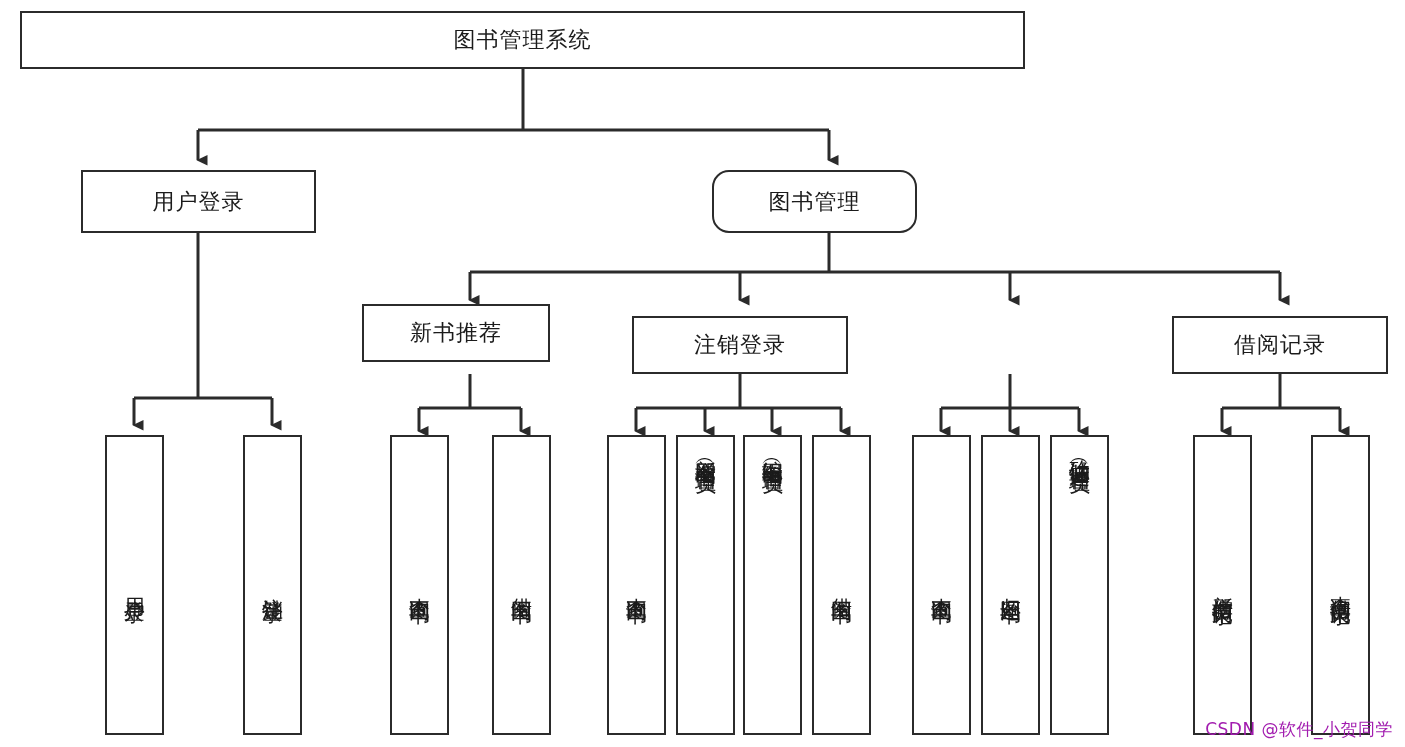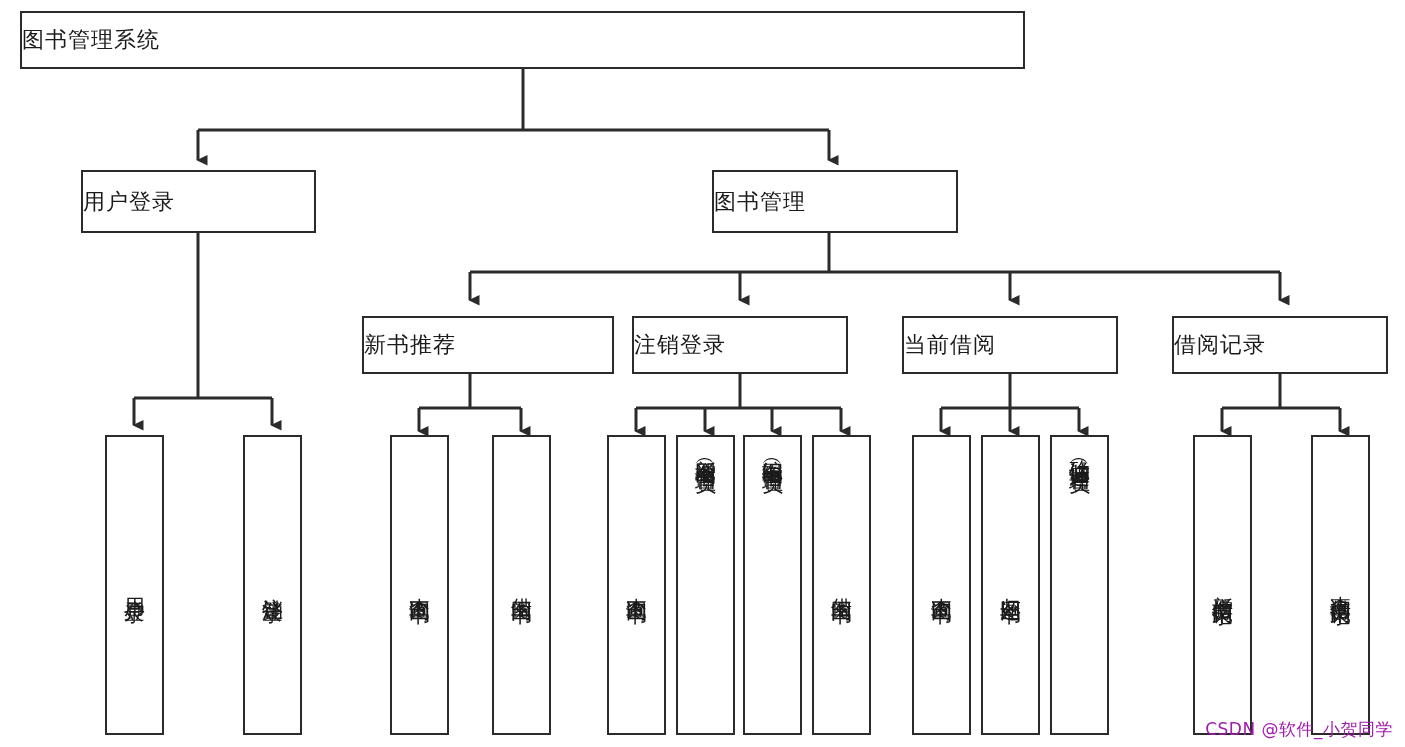--- a/index.html
+++ b/index.html
@@ -19,20 +19,21 @@
     width:1405px;height:747px;
     pointer-events:none;
   }
   .node{
     position:absolute;
     box-sizing:border-box;
     background:#ffffff;
     border:2.5px solid #2b2b2b;
     display:flex;
     align-items:center;
+    justify-content:center;
     color:#1b1b1b;
     z-index:2;
   }
   .node .label{
     font-size:22px;
     line-height:1.15;
     letter-spacing:1px;
     white-space:nowrap;
     text-align:center;
   }
@@ -121,32 +122,29 @@
     </g>
   </svg>
 
   <div class="node" style="left:20px;top:11px;width:1005px;height:58px;">
     <span class="label">图书管理系统</span>
   </div>
 
   <div class="node" style="left:81px;top:170px;width:235px;height:63px;">
     <span class="label">用户登录</span>
   </div>
-  <div class="node" style="left:712px;top:170px;width:246px;height:63px;">
+  <div class="node" style="left:712px;top:170px;width:205px;height:63px;border-radius:17px;">
     <span class="label">图书管理</span>
   </div>
 
-  <div class="node" style="left:362px;top:316px;width:252px;height:58px;">
+  <div class="node" style="left:362px;top:304px;width:188px;height:58px;">
     <span class="label">新书推荐</span>
   </div>
   <div class="node" style="left:632px;top:316px;width:216px;height:58px;">
     <span class="label">注销登录</span>
-  </div>
-  <div class="node" style="left:902px;top:316px;width:216px;height:58px;">
-    <span class="label">当前借阅</span>
   </div>
   <div class="node" style="left:1172px;top:316px;width:216px;height:58px;">
     <span class="label">借阅记录</span>
   </div>
 
   <div class="node vert mid" style="left:105px;top:435px;width:59px;height:300px;">
     <span class="label">用户登录</span>
   </div>
   <div class="node vert mid" style="left:243px;top:435px;width:59px;height:300px;">
     <span class="label">注销登录</span>

